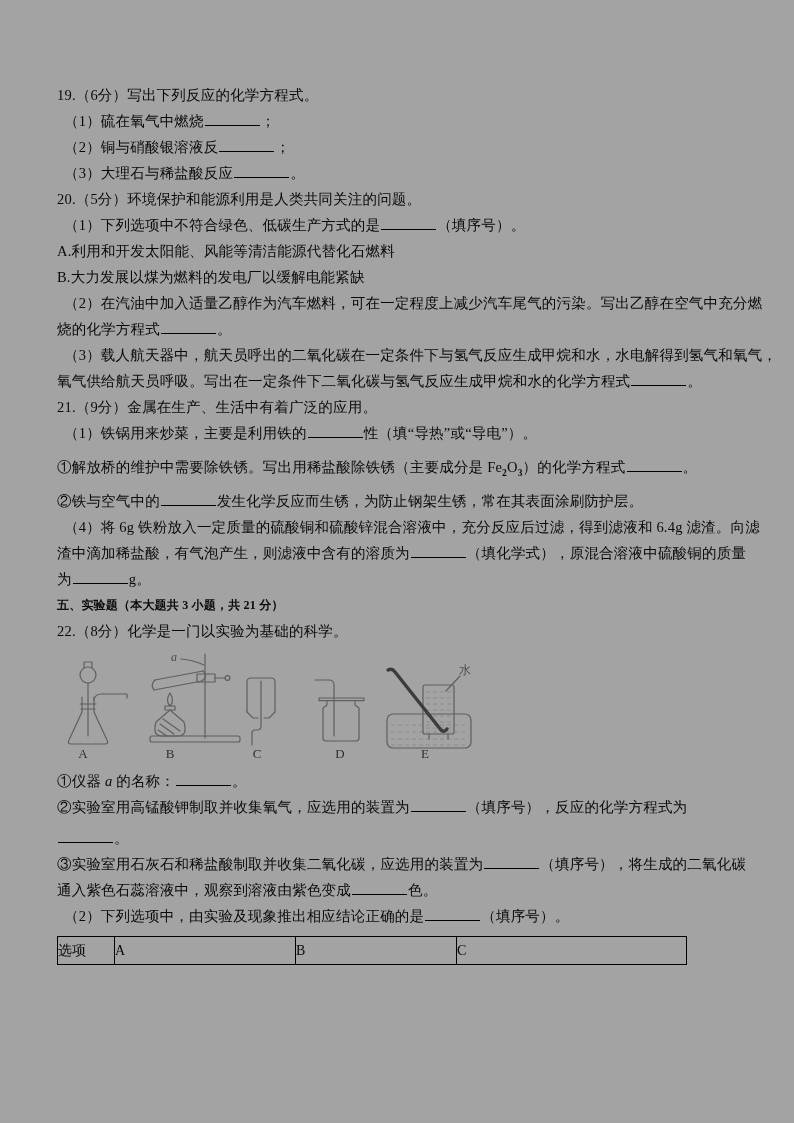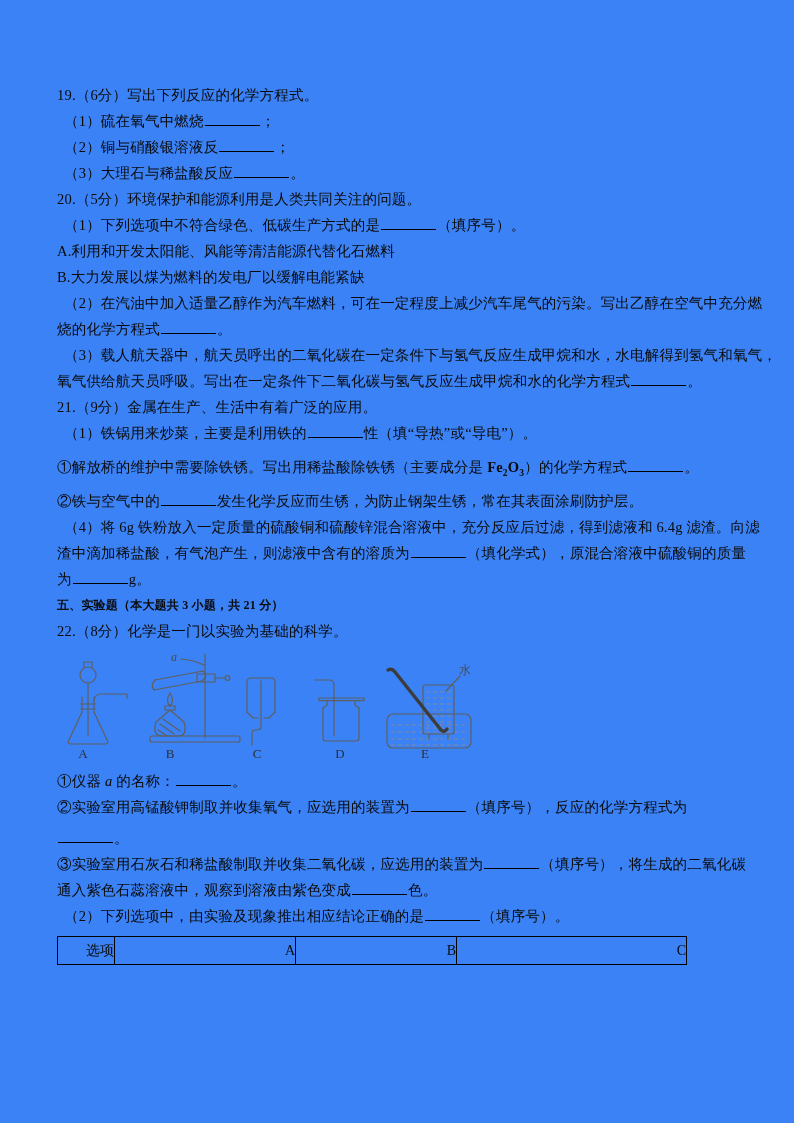--- a/index.html
+++ b/index.html
@@ -1,35 +1,35 @@
 <!DOCTYPE html>
 <html><head>
 <meta charset="utf-8">
 <style>
   html,body{margin:0;padding:0;background:#ffffff;}
   body{width:794px;height:1123px;position:relative;overflow:hidden;
        font-family:"Liberation Serif","DejaVu Serif",serif;color:#0a0a0a;}
-  .page{position:absolute;inset:0;background:#3b82f6;}
+  .page{position:absolute;inset:0;background:#a3a3a3;}
   .content{position:absolute;left:57px;top:82px;width:690px;}
   .line{white-space:nowrap;height:26px;line-height:26px;font-size:14.5px;
         letter-spacing:0.2px;}
   .line.ind{padding-left:7px;}
   .line.gap{margin-top:8px;}
   .line.gap-sm{margin-top:5px;}
   .line.bold{font-weight:bold;font-size:12px;}
-  .line b{font-weight:bold;}
+  .line b{font-weight:normal;}
   .line i{font-style:italic;font-family:"Liberation Serif",serif;}
   .blank{display:inline-block;width:55px;height:15px;
          border-bottom:1px solid #000;vertical-align:baseline;
          margin:0 1px;}
   sub.bsub{font-weight:bold;font-size:9.5px;line-height:0;}
   .figure-wrap{margin-top:4px;margin-bottom:2px;}
   .figure-wrap svg{display:block;}
   .opt-table{border-collapse:collapse;margin-top:7px;table-layout:fixed;}
-  .opt-table td{border:1.6px solid #000;text-align:right;height:27px;
+  .opt-table td{border:1.6px solid #000;text-align:left;height:27px;
                 font-size:14px;padding:0;vertical-align:middle;}
   .opt-table .c0{width:56px;}
   .opt-table .c1{width:180px;}
   .opt-table .c2{width:160px;}
   .opt-table .c3{width:229px;}
   .app-stroke{stroke:#5f5f5f;fill:none;stroke-width:1.2;stroke-linecap:round;stroke-linejoin:round;}
   .app-thick{stroke:#3c3c3c;fill:none;stroke-width:3.4;stroke-linecap:round;stroke-linejoin:round;}
   .app-dash{stroke:#8a8a8a;fill:none;stroke-width:0.9;stroke-dasharray:4 3;}
   .app-label{font-family:"Liberation Serif",serif;font-size:13px;fill:#2e2e2e;}
   .app-note{font-family:"Liberation Serif",serif;font-size:12px;fill:#4a4a4a;}

